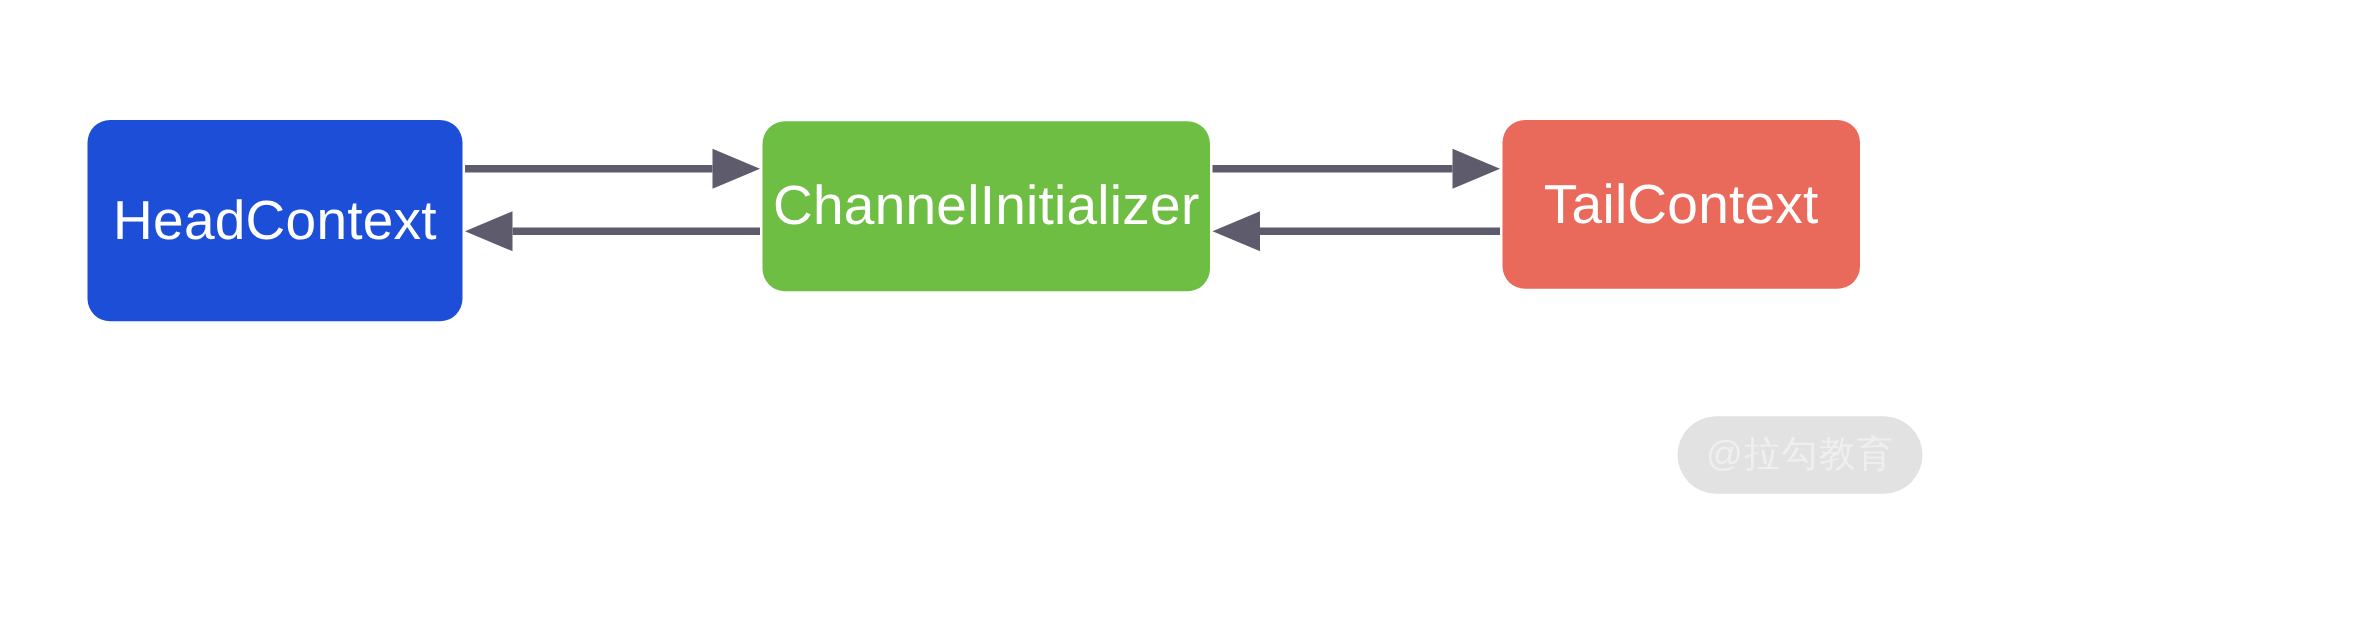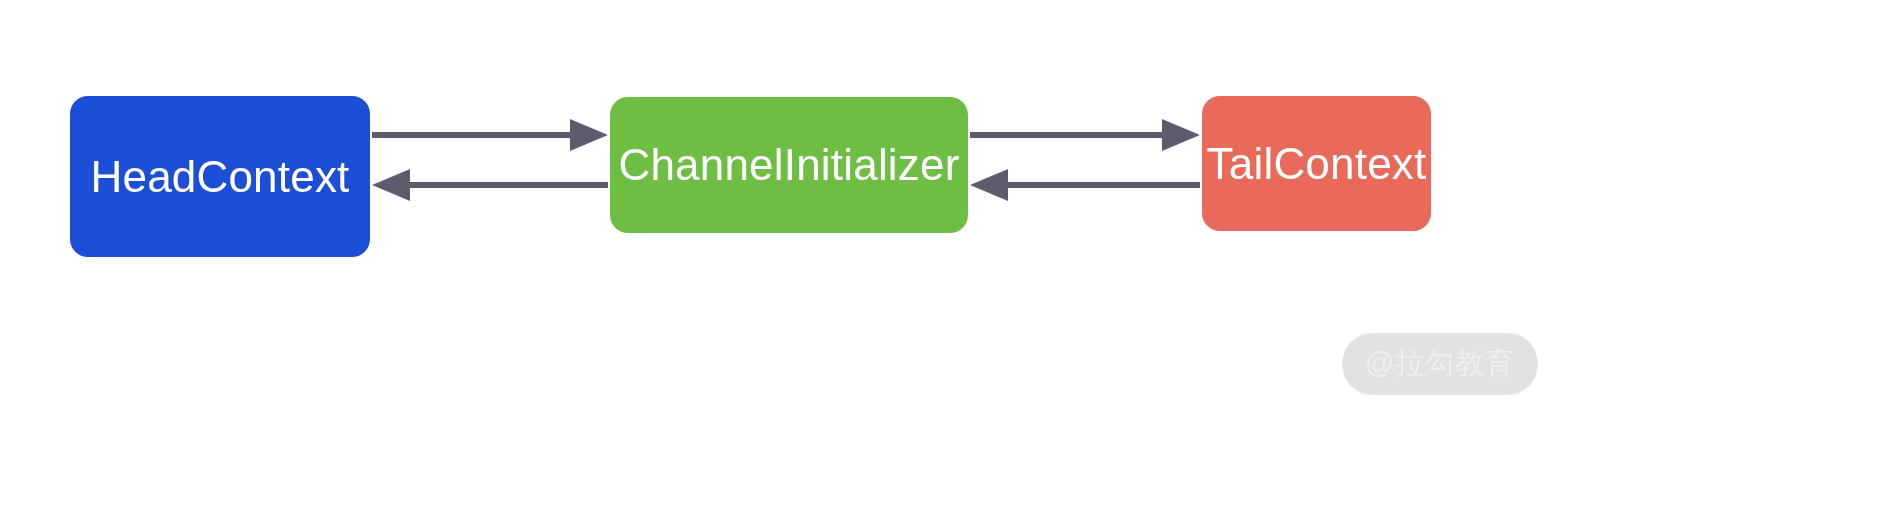--- a/index.html
+++ b/index.html
@@ -41,21 +41,21 @@
   .node-init {
     left: 610px;
     top: 97px;
     width: 358px;
     height: 136px;
     background: #6FBE44;
   }
   .node-tail {
     left: 1202px;
     top: 96px;
-    width: 229px;
+    width: 286px;
     height: 135px;
     background: #E9695A;
   }
 
   .arrow-svg {
     position: absolute;
     left: 0;
     top: 0;
     width: 1902px;
     height: 507px;

